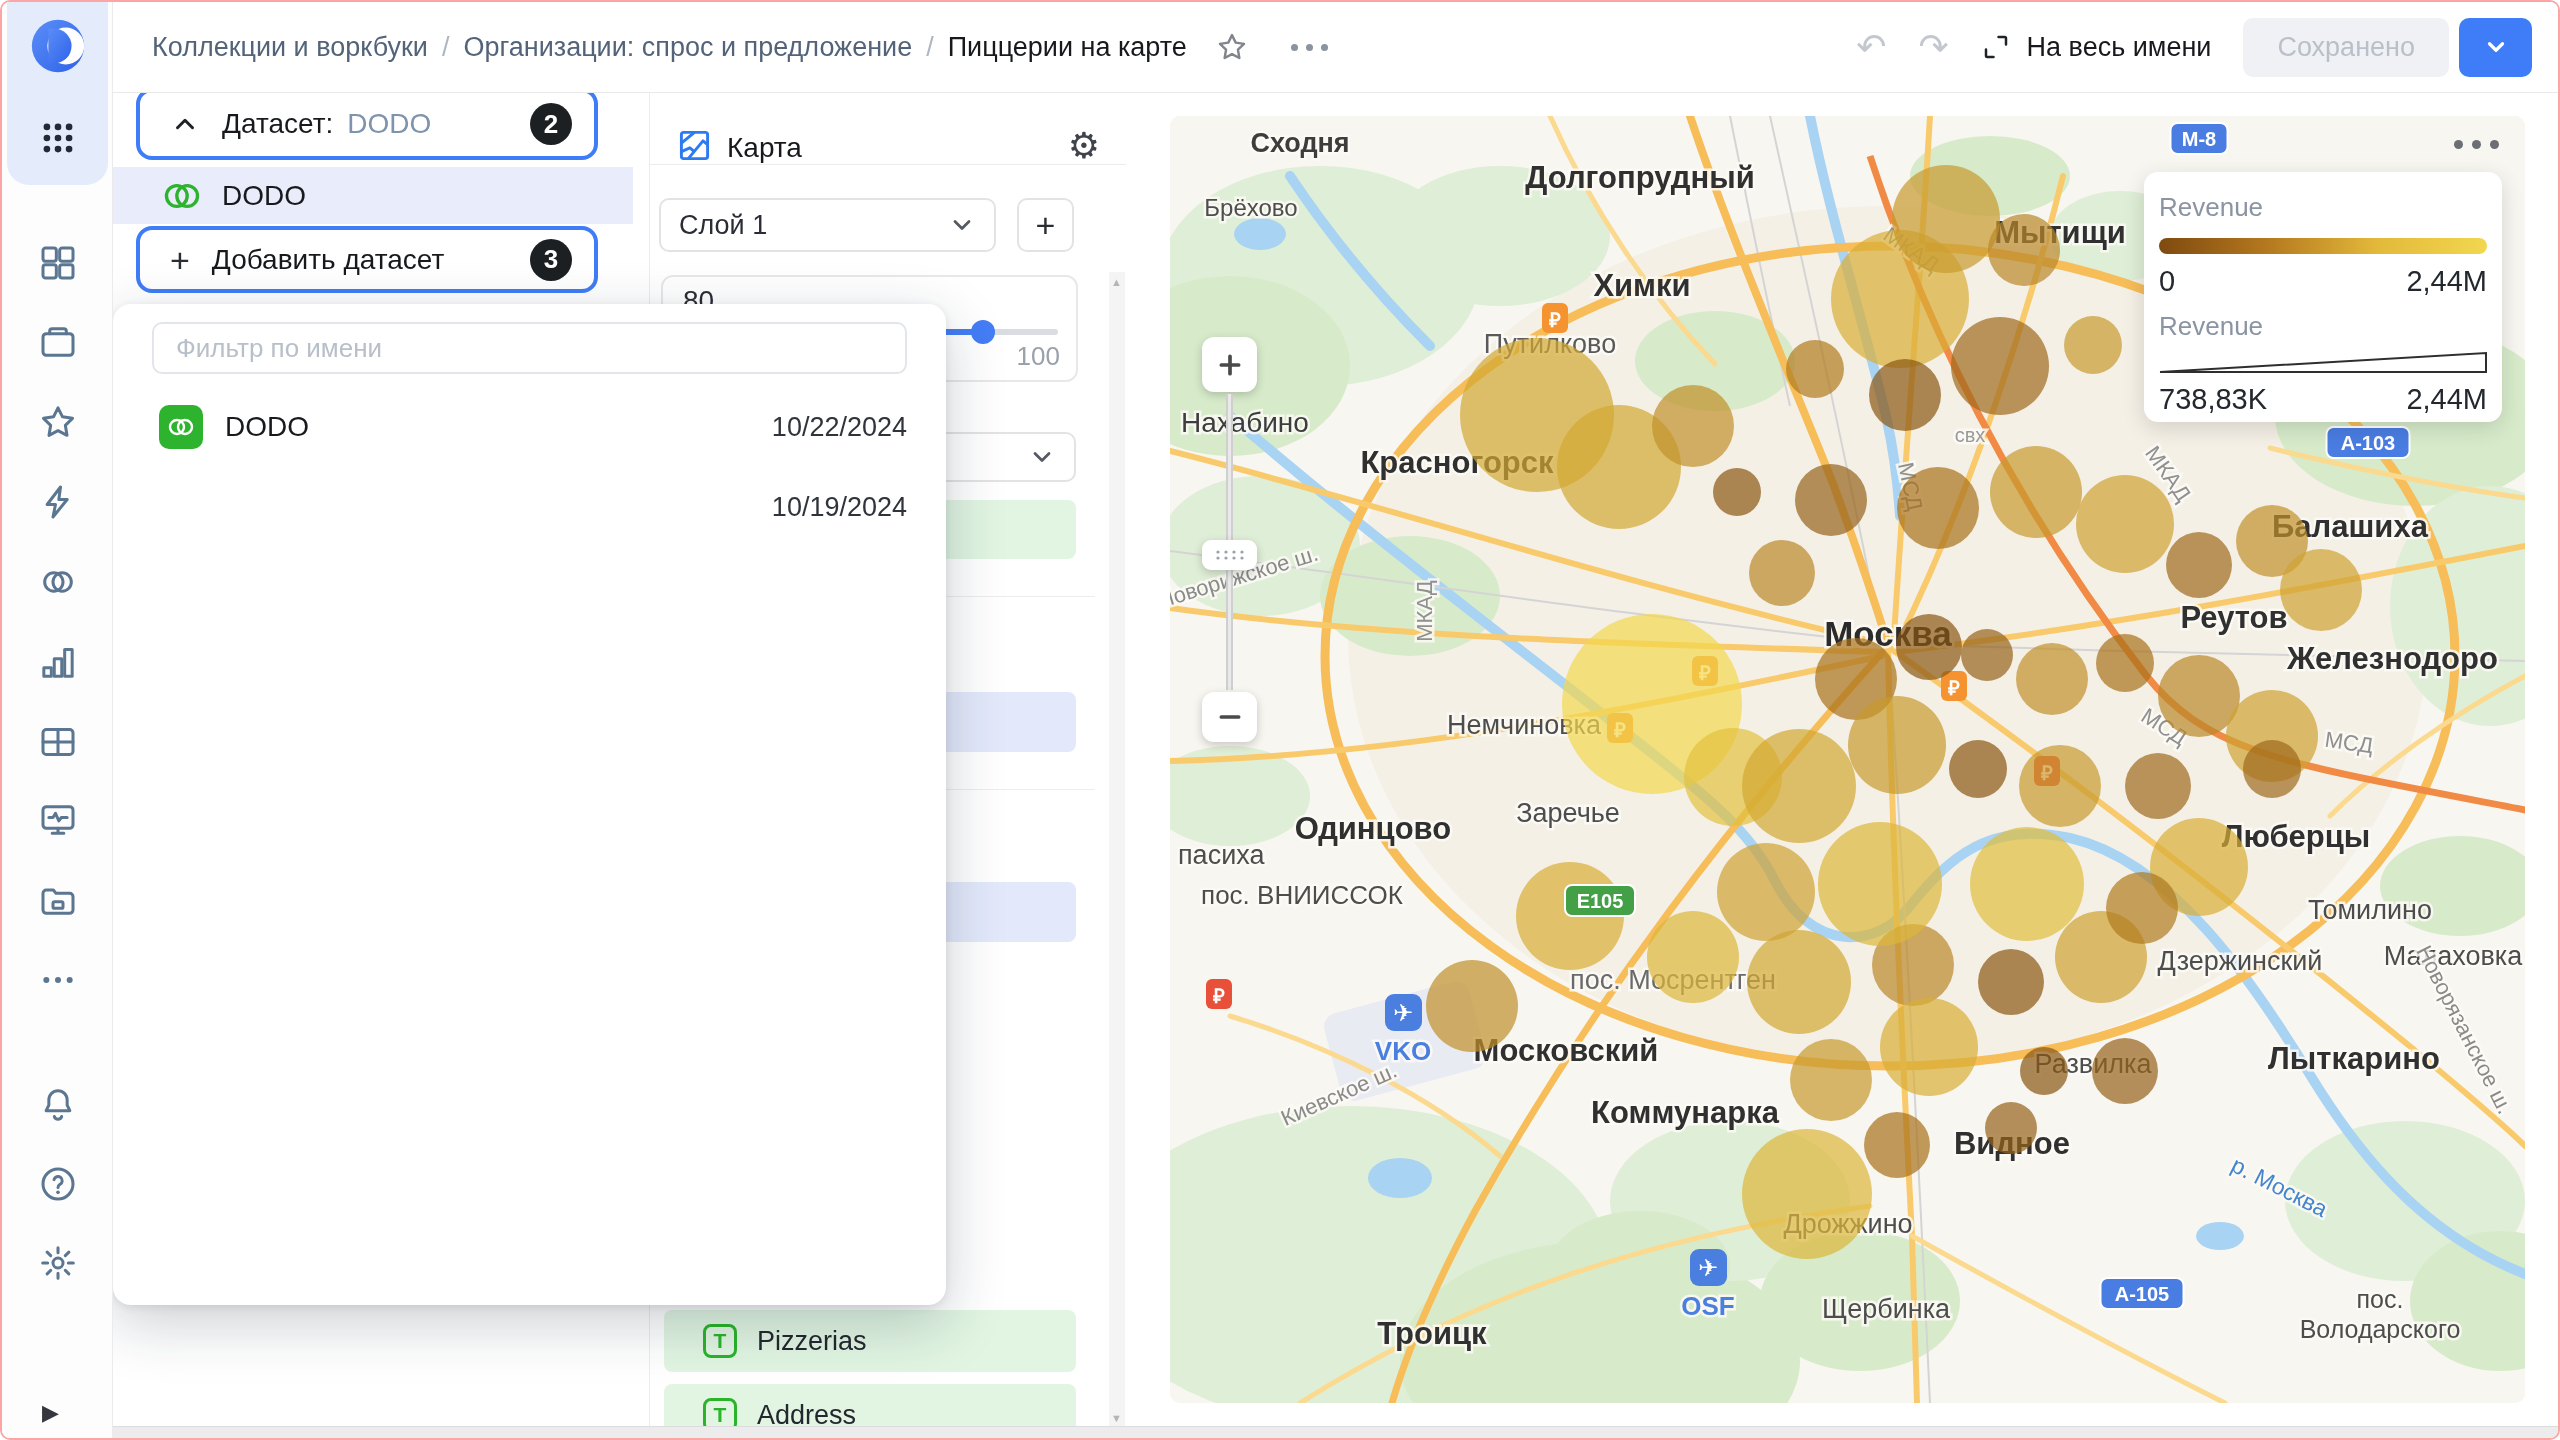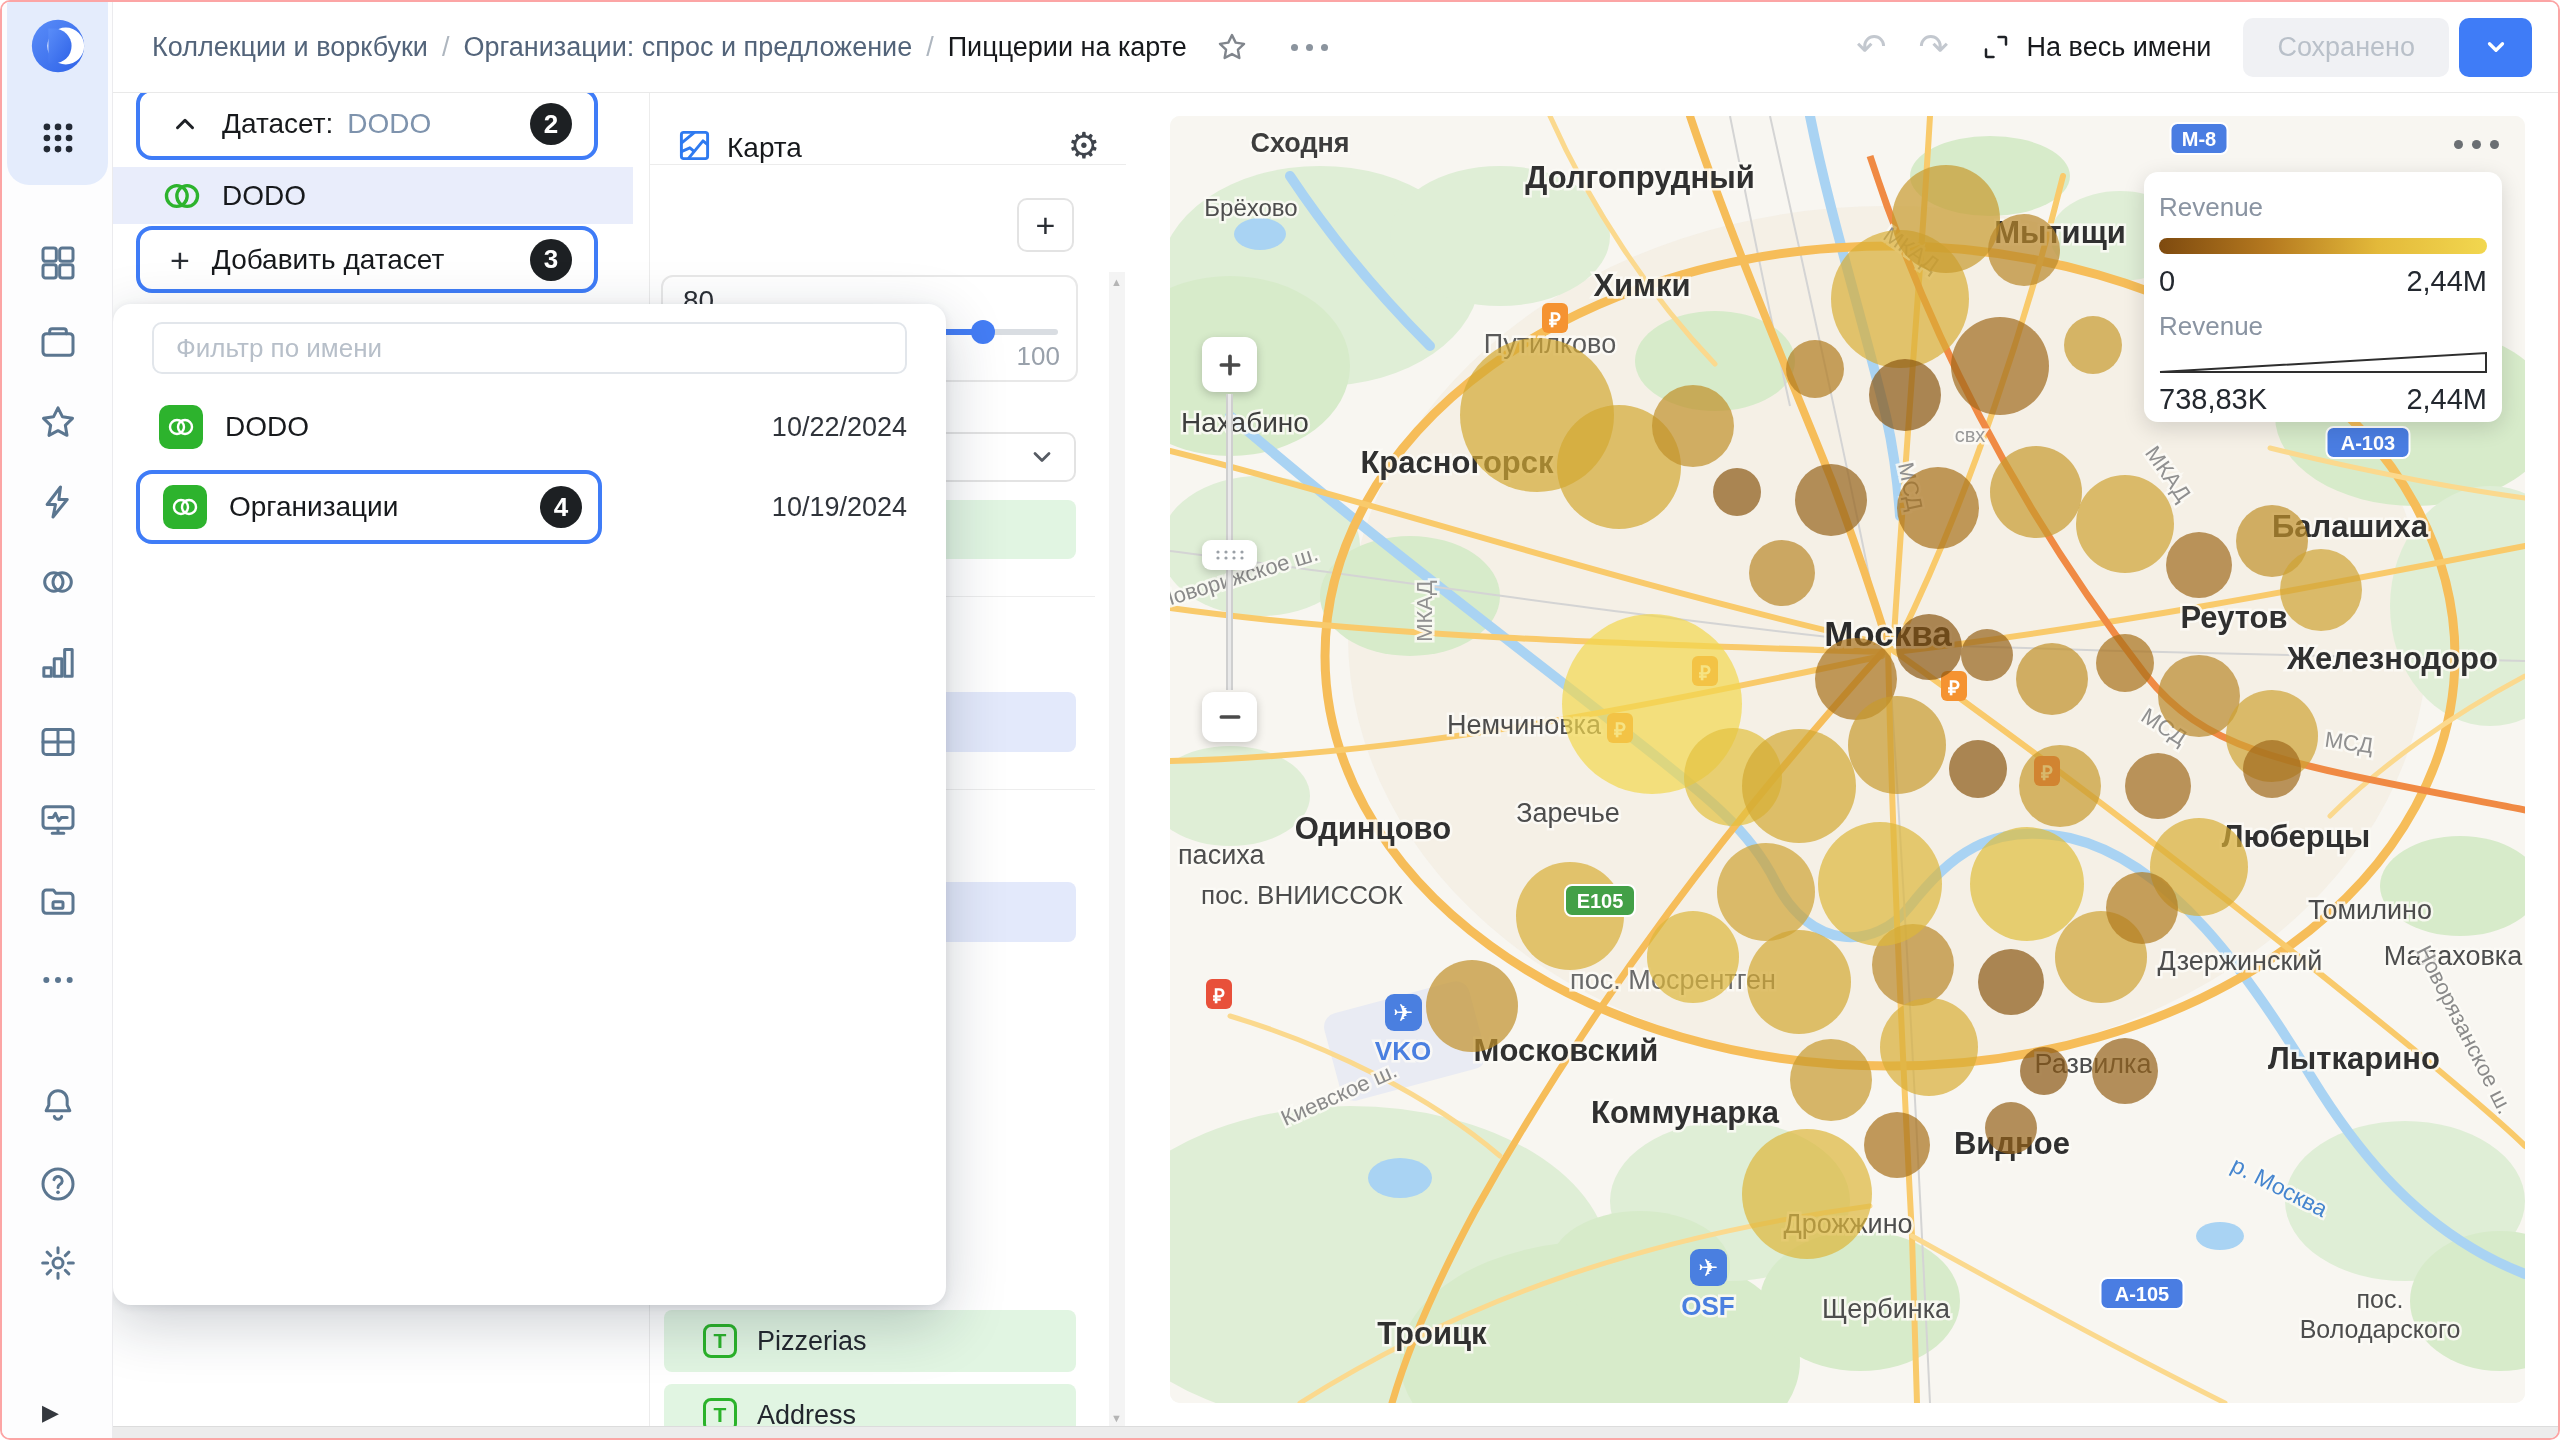--- a/index.html
+++ b/index.html
@@ -208,47 +208,43 @@
           <span class="dd-ico">
             <svg width="30" height="24" viewBox="0 0 30 24" fill="none" stroke="#fff" stroke-width="2.4">
               <circle cx="11" cy="12" r="7"></circle>
               <circle cx="19" cy="12" r="7"></circle>
             </svg>
           </span>
           <span class="dd-name">DODO</span>
           <span class="dd-date">10/22/2024</span>
         </div>
         <div class="dd-row" style="top: 166px;">
-          <div class="dd-outline">
-            <span class="dd-ico">
-              <svg width="30" height="24" viewBox="0 0 30 24" fill="none" stroke="#fff" stroke-width="2.4">
-                <circle cx="11" cy="12" r="7"></circle>
-                <circle cx="19" cy="12" r="7"></circle>
-              </svg>
-            </span>
-            <span class="dd-name">Организации</span>
-            <span class="num-badge">4</span>
-          </div>
           <span class="dd-date">10/19/2024</span>
         </div>
       </div>
   </div>
 
   <section class="config">
     <div class="cfg-head">
       <span class="cfg-map-ico">
         <svg width="37" height="37" viewBox="0 0 24 24" fill="none" stroke="#2e7af0" stroke-width="1.9" stroke-linejoin="round">
           <rect x="3.5" y="3.5" width="17" height="17" rx="1.5"></rect>
           <path d="M3.5 10.5 12 3.5M8 20.5 17.5 9l3 2.5M3.5 16l5.5-2.5 3.5 3"></path>
           </svg>
       </span>
       <span class="cfg-title">Карта</span>
       <span class="cfg-gear">⚙</span>
     </div>
 
+    <div class="sel layer-sel">
+      <span>Слой 1</span>
+      <svg class="chev" width="28" height="28" viewBox="0 0 24 24" fill="none" stroke="#565b63" stroke-width="2.4" stroke-linecap="round" stroke-linejoin="round">
+        <polyline points="6 9 12 15 18 9"></polyline>
+        </svg>
+    </div>
     <button class="plus-btn">
       <span class="plus-glyph">+</span>
     </button>
 
     <div class="op-card">
       <span class="op-val">80</span>
       <div class="op-track">
         <div class="op-fill"></div>
         <div class="op-handle"></div>
       </div>

